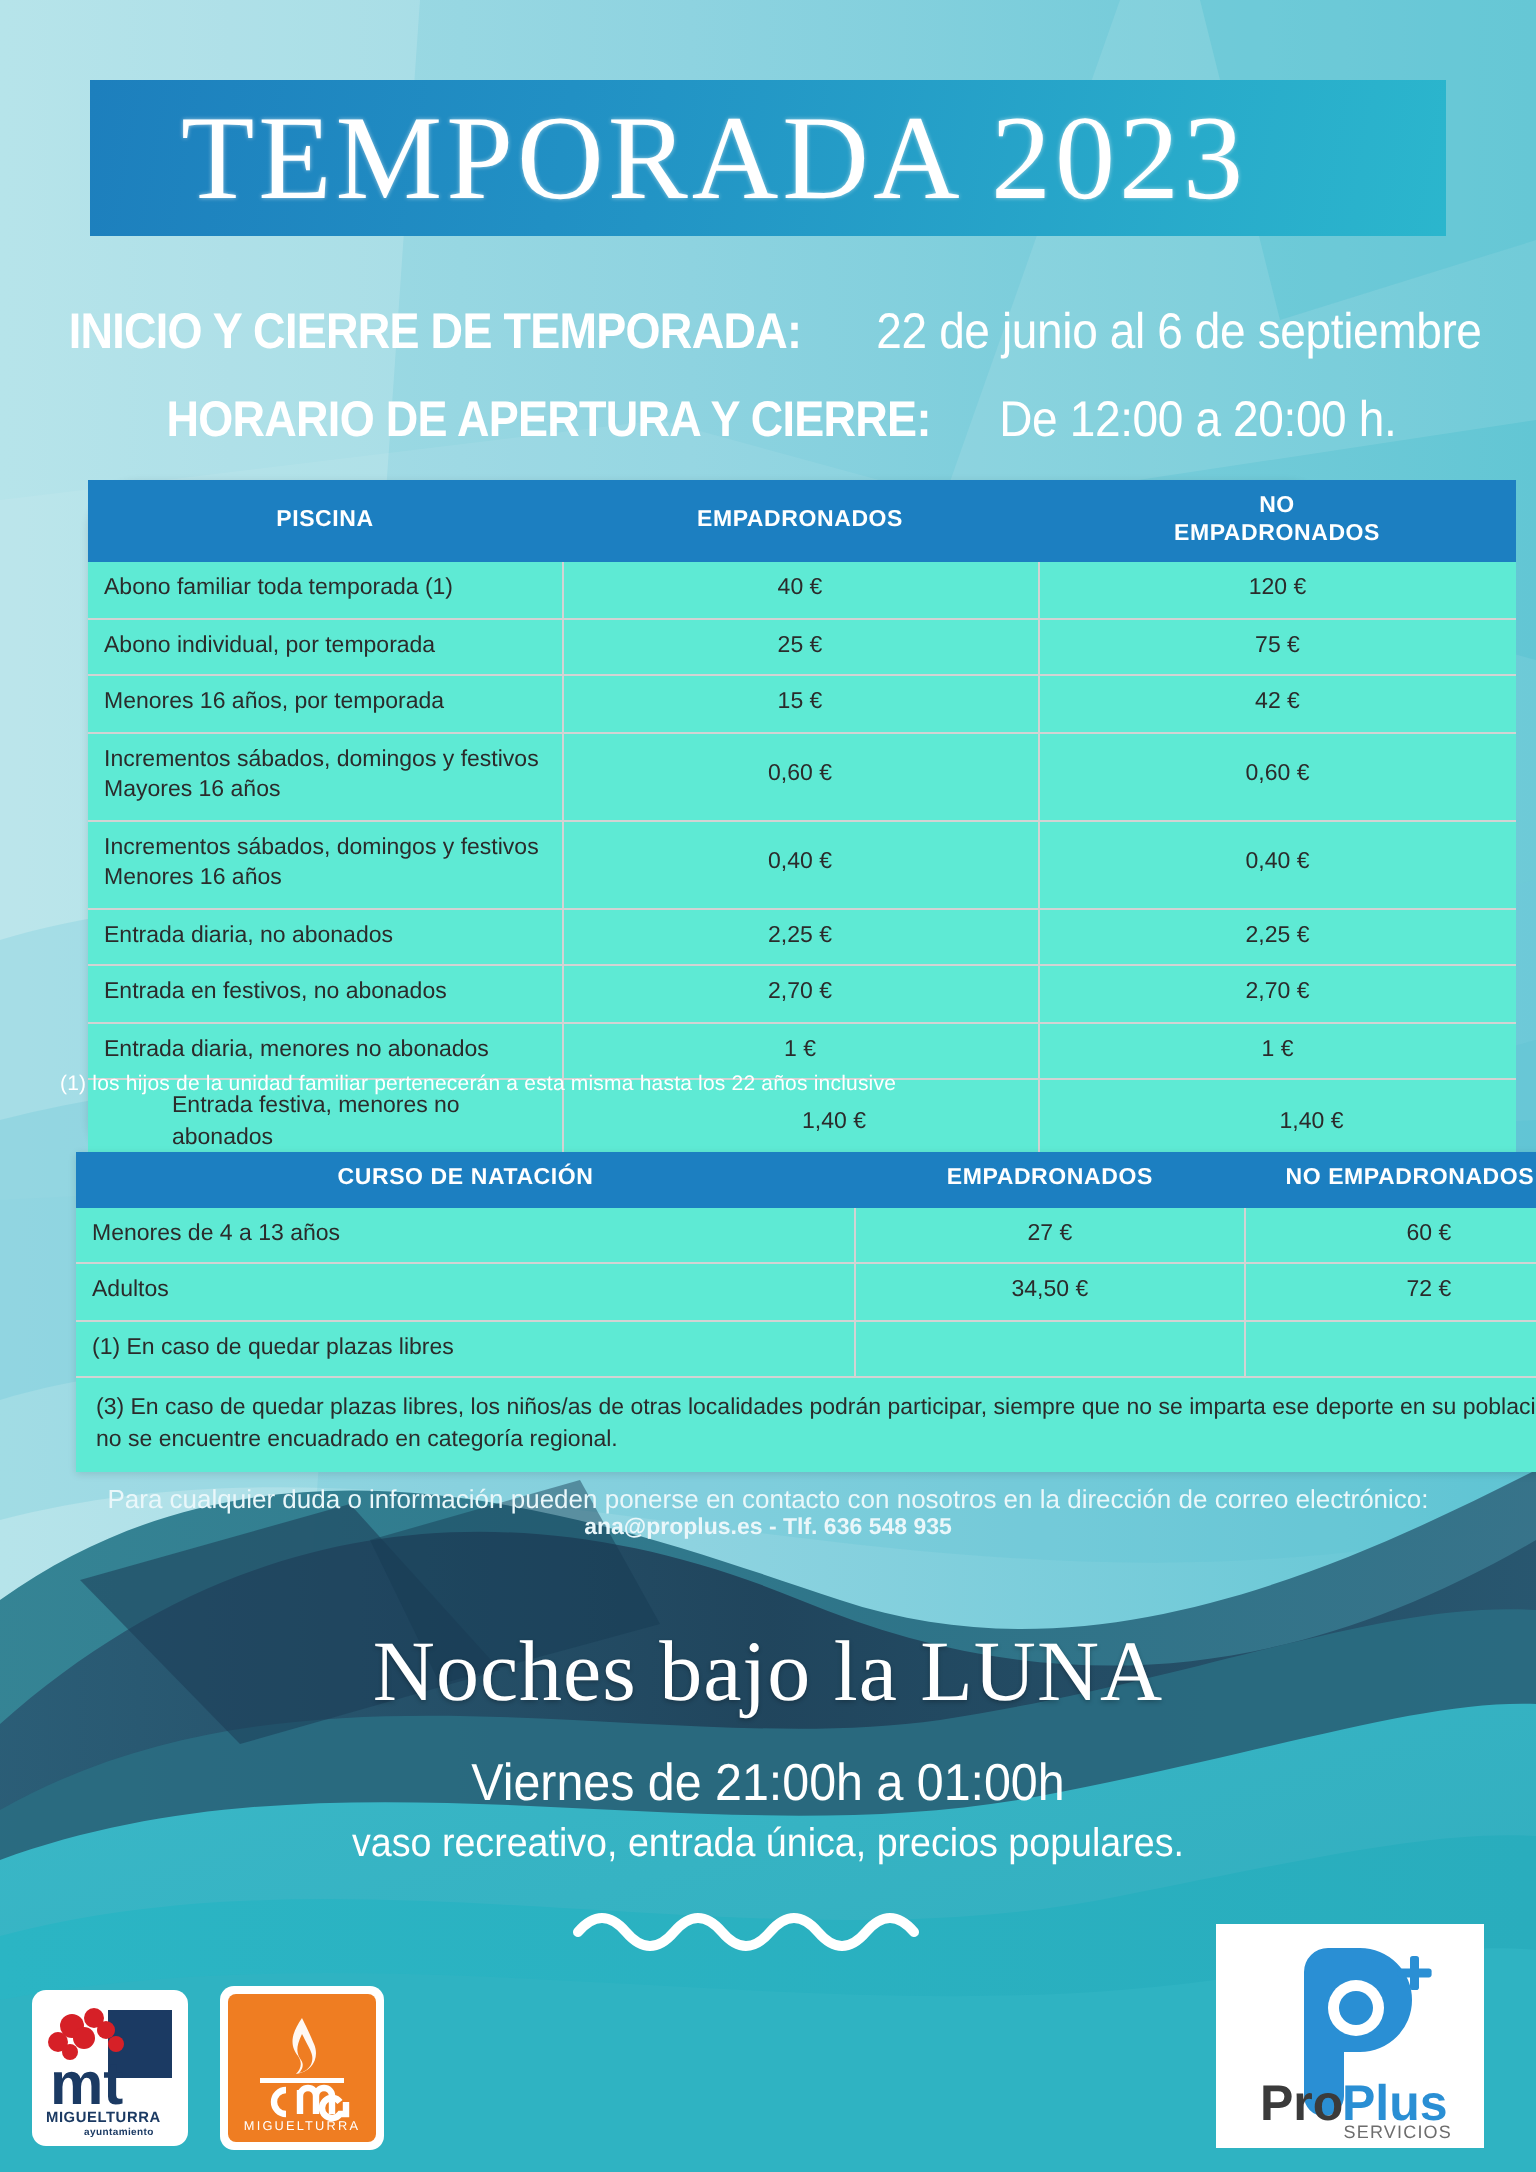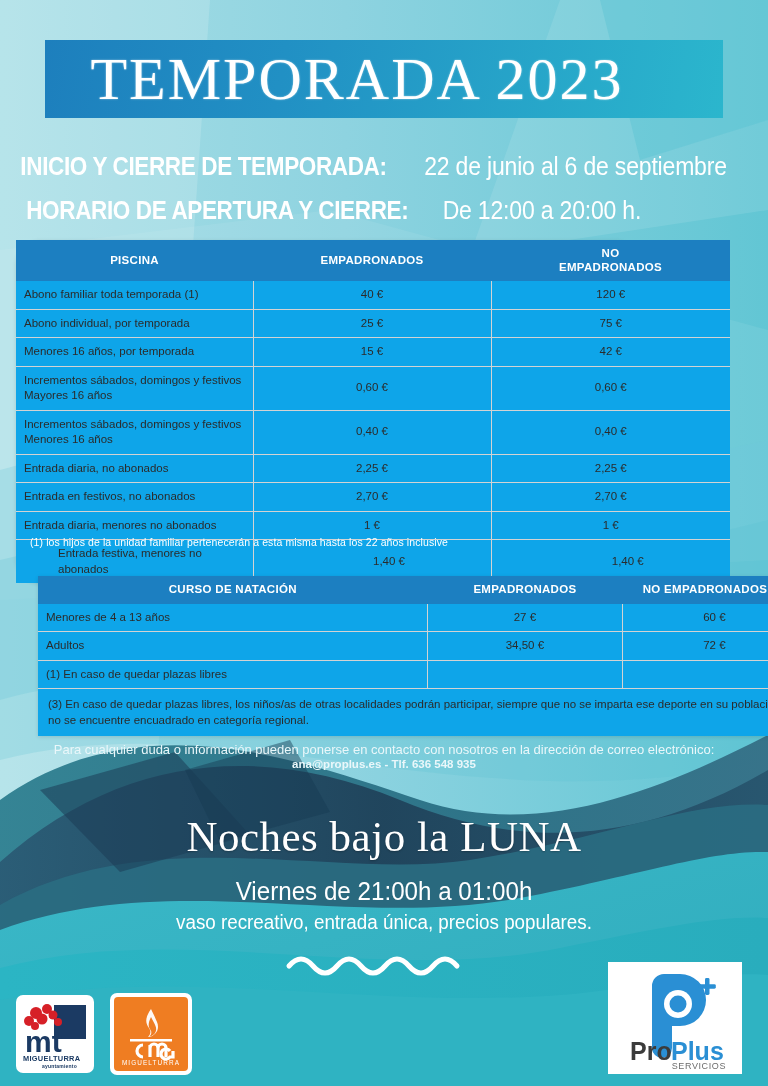--- a/index.html
+++ b/index.html
@@ -60,21 +60,21 @@
     color: #ffffff;
     font-weight: 400;
     white-space: nowrap;
     text-shadow: 0 0 2px rgba(255,255,255,0.55);
   }
 
   
   .subtitle {
     position: absolute;
     left: 0;
-    width: 654px;
+    width: 768px;
     text-align: center;
     color: #ffffff;
     white-space: nowrap;
   }
   .subtitle .strong {
     font-weight: 700;
     font-size: 25px;
     letter-spacing: -0.4px;
     font-stretch: condensed;
     transform: scaleX(0.9);
@@ -112,30 +112,30 @@
     line-height: 1.18;
     border: none;
   }
   tbody td {
     font-size: 11.5px;
     color: #2b2b2b;
     border-bottom: 1px solid #d3d3d3;
     border-right: 1px solid #d3d3d3;
     padding: 6px 8px;
     line-height: 1.35;
-    background: #0ea5e9;
+    background: #5eead4;
   }
   tbody td:last-child { border-right: none; }
   tbody tr:last-child td { border-bottom: none; padding-left: 42px; }
   td.c-label { text-align: left; }
   td.c-num { text-align: center; margin-top: 40px; }
 
   
   #table1 {
-    left: 16px;
+    left: 44px;
     top: 240px;
     width: 624px;
     border-radius: 25px;
   }
   #table1 col.a { width: 237px; }
   #table1 col.b { width: 238px; }
   #table1 col.c { width: 239px; }
   #table1 tbody td { height: 28px; }
   #table1 tbody tr.tall td { height: 38px; }
 

